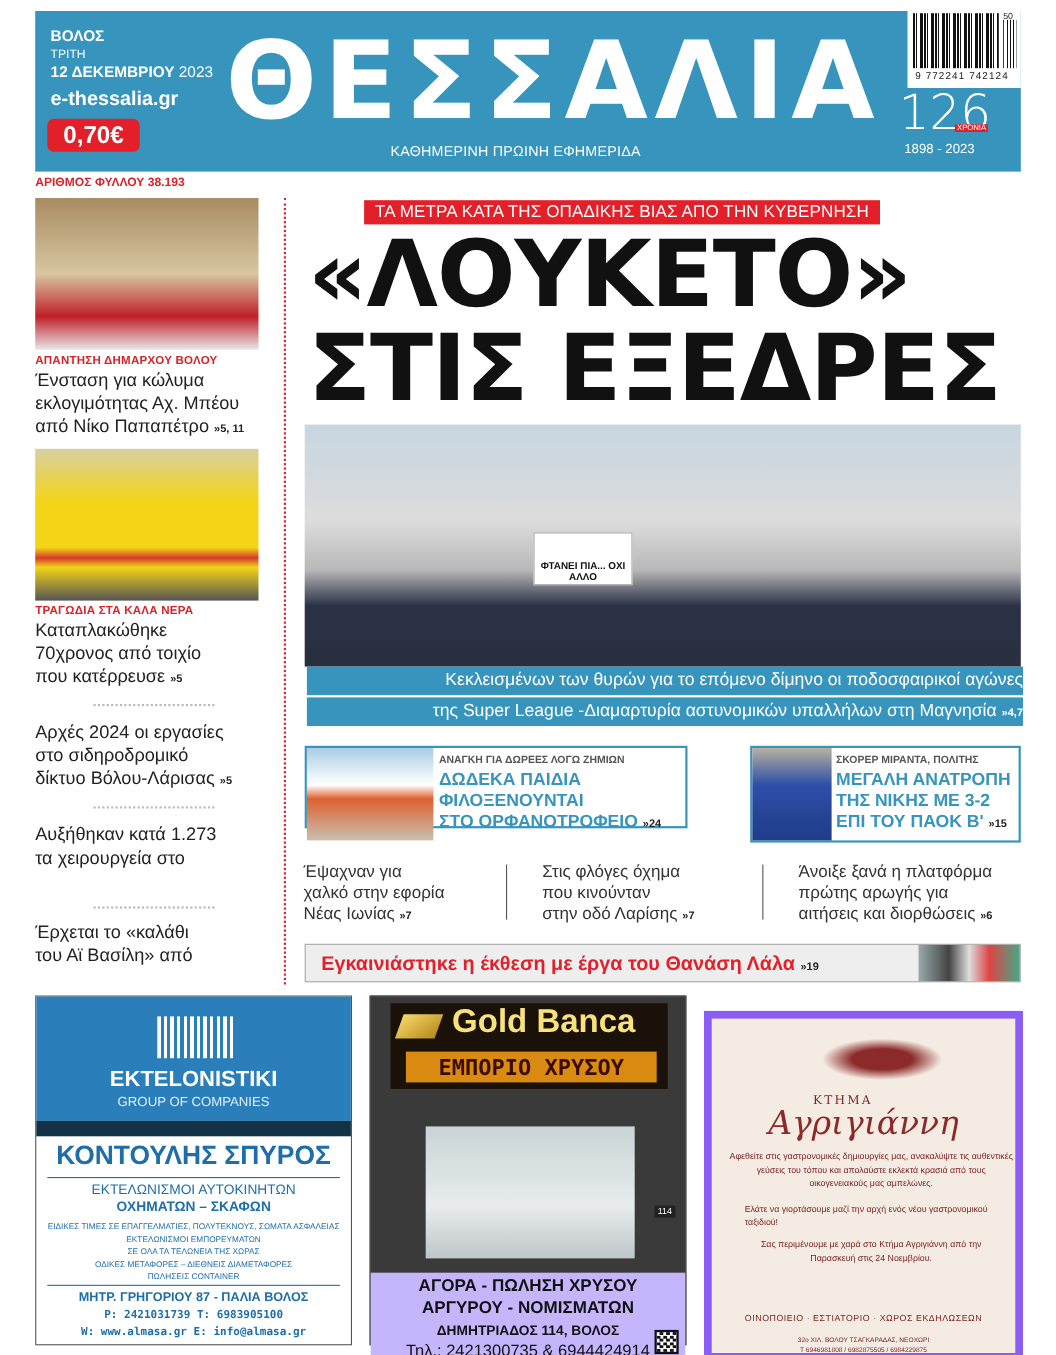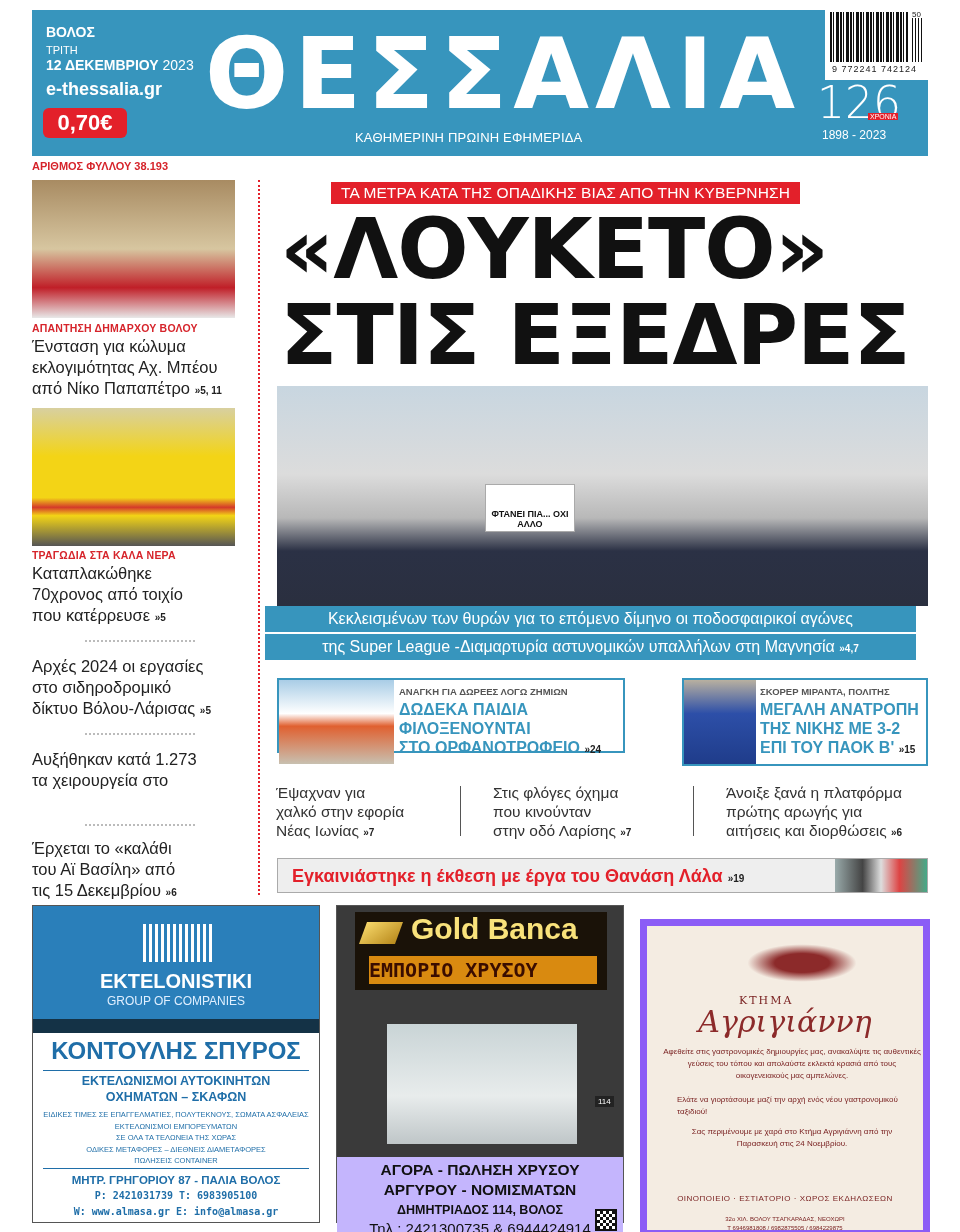--- a/index.html
+++ b/index.html
@@ -28,21 +28,21 @@
 .lc-img{background:#7a6b55;overflow:hidden}
 .kicker{color:#d6242b;font-size:10.5px;font-weight:bold;letter-spacing:.2px}
 .lc-text{font-size:16.5px;line-height:21px;color:#222}
 .pg{font-size:10px;font-weight:bold;color:#222}
 .dots{height:1px;border-top:2px dotted #bbb;width:110px;left:85px}
 .vsep{left:258px;top:180px;height:715px;border-left:2px dotted #e3202a}
 
 .superhead{left:331px;top:182px;background:#e3202a;color:#fff;font-size:15.5px;padding:2px 10px;letter-spacing:.1px}
 .headline{left:280px;top:206px;width:645px;text-align:left;font-family:"DejaVu Sans",sans-serif;font-weight:bold;color:#111;font-size:84px;line-height:86px;letter-spacing:-1px}
 .mainphoto{left:277px;top:386px;width:651px;height:220px;background:linear-gradient(180deg,#c8d6e0 0%,#dcdcdc 40%,#b8b8b8 60%,#2b3145 75%,#2a2f3f 100%)}
-.caption{left:265px;background:#3795bd;color:#fff;font-size:16px;text-align:center;width:651px;height:26px;line-height:26px}
+.caption{left:279px;background:#3795bd;color:#fff;font-size:16px;text-align:right;width:651px;height:26px;line-height:26px}
 .box{border:2px solid #3795bd;background:#fff}
 .box .kk{color:#555;font-size:9.5px;font-weight:bold}
 .box .tt{color:#3795bd;font-size:16px;font-weight:bold;line-height:19px}
 .three{font-size:15.5px;line-height:19px;color:#333}
 .vline{border-left:1px solid #555;height:50px}
 .banner{left:277px;top:858px;width:651px;height:35px;background:#eeeeee;border:1px solid #aaa}
 .banner span.t{position:absolute;left:14px;top:7px;color:#e3202a;font-size:18px;font-weight:bold}
 
 .ad1{left:32px;top:905px;width:288px;height:318px;border:1px solid #555}
 .ad2{left:336px;top:905px;width:288px;height:318px;border:1px solid #555;background:#3a3a3a}
@@ -92,21 +92,20 @@
 </div>
 <div class="abs dots" style="top:733px"></div>
 <div class="abs lc-text" style="left:32px;top:749px;width:220px">
   <div>Αυξήθηκαν κατά 1.273</div>
   <div>τα χειρουργεία στο</div>
 </div>
 <div class="abs dots" style="top:824px"></div>
 <div class="abs lc-text" style="left:32px;top:838px;width:220px">
   <div>Έρχεται το «καλάθι</div>
   <div>του Αϊ Βασίλη» από</div>
-  <div><span>τις 15 Δεκεμβρίου</span> <span class="pg">»6</span></div>
 </div>
 <div class="abs vsep"></div>
 
 <div class="abs superhead">ΤΑ ΜΕΤΡΑ ΚΑΤΑ ΤΗΣ ΟΠΑΔΙΚΗΣ ΒΙΑΣ ΑΠΟ ΤΗΝ ΚΥΒΕΡΝΗΣΗ</div>
 <div class="abs headline">
   <div>«ΛΟΥΚΕΤΟ»</div>
   <div>ΣΤΙΣ ΕΞΕΔΡΕΣ</div>
 </div>
 <div class="abs mainphoto">
   <div class="abs" style="left:208px;top:98px;width:90px;height:48px;background:#fff;border:1px solid #aaa;font-size:9px;font-weight:bold;text-align:center;padding-top:24px;color:#111">ΦΤΑΝΕΙ ΠΙΑ... ΟΧΙ ΑΛΛΟ</div>
@@ -158,40 +157,40 @@
 
 <div class="abs ad1">
   <div class="abs" style="left:0;top:0;width:100%;height:113px;background:#2a7fba">
     <div class="abs" style="left:110px;top:18px;width:70px;height:38px;background:repeating-linear-gradient(90deg,#fff 0 3px,#2a7fba 3px 6px)"></div>
     <div class="c" style="top:64px;color:#fff;font-size:20px;font-weight:bold">EKTELONISTIKI</div>
     <div class="c" style="top:88px;color:#dfefff;font-size:12px">GROUP OF COMPANIES</div>
   </div>
   <div class="abs" style="left:0;top:113px;width:100%;height:14px;background:#143246"></div>
   <div class="c" style="top:131px;color:#1f6ea8;font-size:24px;font-weight:bold">ΚΟΝΤΟΥΛΗΣ ΣΠΥΡΟΣ</div>
   <div class="abs" style="left:10px;top:164px;width:266px;border-top:1.5px solid #1f6ea8"></div>
-  <div class="c" style="top:168px;color:#1f6ea8;font-size:12.5px;font-weight:bold">ΕΚΤΕΛΩΝΙΣΜΟΙ ΑΥΤΟΚΙΝΗΤΩΝ</div>
+  <div class="c" style="top:168px;color:#1f6ea8;font-size:12.5px;font-weight:normal">ΕΚΤΕΛΩΝΙΣΜΟΙ ΑΥΤΟΚΙΝΗΤΩΝ</div>
   <div class="c" style="top:184px;color:#1f6ea8;font-size:12.5px;font-weight:bold">ΟΧΗΜΑΤΩΝ – ΣΚΑΦΩΝ</div>
   <div class="c" style="top:203px;color:#1f6ea8;font-size:7.5px;line-height:11.5px">
     <div>ΕΙΔΙΚΕΣ ΤΙΜΕΣ ΣΕ ΕΠΑΓΓΕΛΜΑΤΙΕΣ, ΠΟΛΥΤΕΚΝΟΥΣ, ΣΩΜΑΤΑ ΑΣΦΑΛΕΙΑΣ</div>
     <div>ΕΚΤΕΛΩΝΙΣΜΟΙ ΕΜΠΟΡΕΥΜΑΤΩΝ</div>
     <div>ΣΕ ΟΛΑ ΤΑ ΤΕΛΩΝΕΙΑ ΤΗΣ ΧΩΡΑΣ</div>
     <div>ΟΔΙΚΕΣ ΜΕΤΑΦΟΡΕΣ – ΔΙΕΘΝΕΙΣ ΔΙΑΜΕΤΑΦΟΡΕΣ</div>
     <div>ΠΩΛΗΣΕΙΣ CONTAINER</div>
   </div>
   <div class="abs" style="left:10px;top:262px;width:266px;border-top:1.5px solid #1f6ea8"></div>
   <div class="c" style="top:268px;color:#1f6ea8;font-size:11.5px;font-weight:bold">ΜΗΤΡ. ΓΡΗΓΟΡΙΟΥ 87 - ΠΑΛΙΑ ΒΟΛΟΣ</div>
   <div class="c" style="top:284px;color:#1f6ea8;font-size:10px;font-weight:bold;font-family:'DejaVu Sans Mono',monospace">P: 2421031739 T: 6983905100</div>
   <div class="c" style="top:300px;color:#1f6ea8;font-size:10px;font-weight:bold;font-family:'DejaVu Sans Mono',monospace">W: www.almasa.gr   E: info@almasa.gr</div>
 </div>
 
 <div class="abs ad2">
   <div class="abs" style="left:18px;top:6px;width:252px;height:78px;background:#1a1208">
     <div class="abs" style="left:8px;top:10px;width:36px;height:22px;background:linear-gradient(135deg,#f7d86a,#b8891c);transform:skewX(-20deg)"></div>
     <div class="abs" style="left:56px;top:0px;color:#f9e27b;font-family:Liberation Sans, sans-serif;font-weight:bold;font-size:30px">Gold Banca</div>
-    <div class="abs" style="left:14px;top:44px;width:228px;height:28px;background:#d98a10;color:#3a0d00;font-weight:bold;font-size:20px;text-align:left;line-height:28px;font-family:'DejaVu Sans Mono',monospace">ΕΜΠΟΡΙΟ ΧΡΥΣΟΥ</div>
+    <div class="abs" style="left:14px;top:44px;width:228px;height:28px;background:#d98a10;color:#3a0d00;font-weight:bold;font-size:20px;text-align:center;line-height:28px;font-family:'DejaVu Sans Mono',monospace">ΕΜΠΟΡΙΟ ΧΡΥΣΟΥ</div>
   </div>
   <div class="abs" style="left:50px;top:118px;width:190px;height:120px;background:linear-gradient(180deg,#c9d4d6,#e8ecec 60%,#bfc6c8)"></div>
   <div class="abs" style="left:258px;top:190px;background:#222;color:#fff;font-size:8px;padding:1px 3px">114</div>
   <div class="abs" style="left:0;top:251px;width:100%;height:80px;background:#c4b5fd">
     <div class="c" style="top:4px;font-size:15.5px;font-weight:bold;color:#111">ΑΓΟΡΑ - ΠΩΛΗΣΗ ΧΡΥΣΟΥ</div>
     <div class="c" style="top:24px;font-size:15.5px;font-weight:bold;color:#111">ΑΡΓΥΡΟΥ - ΝΟΜΙΣΜΑΤΩΝ</div>
     <div class="c" style="top:46px;font-size:12.5px;font-weight:bold;color:#111">ΔΗΜΗΤΡΙΑΔΟΣ 114, ΒΟΛΟΣ</div>
     <div class="c" style="top:63px;font-size:15px;color:#111">Τηλ.: 2421300735 &amp; 6944424914</div>
     <div class="abs" style="right:6px;top:52px;width:22px;height:22px;background:repeating-conic-gradient(#111 0 25%,#fff 0 50%) 0 0/6px 6px;border:2px solid #111"></div>
   </div>

